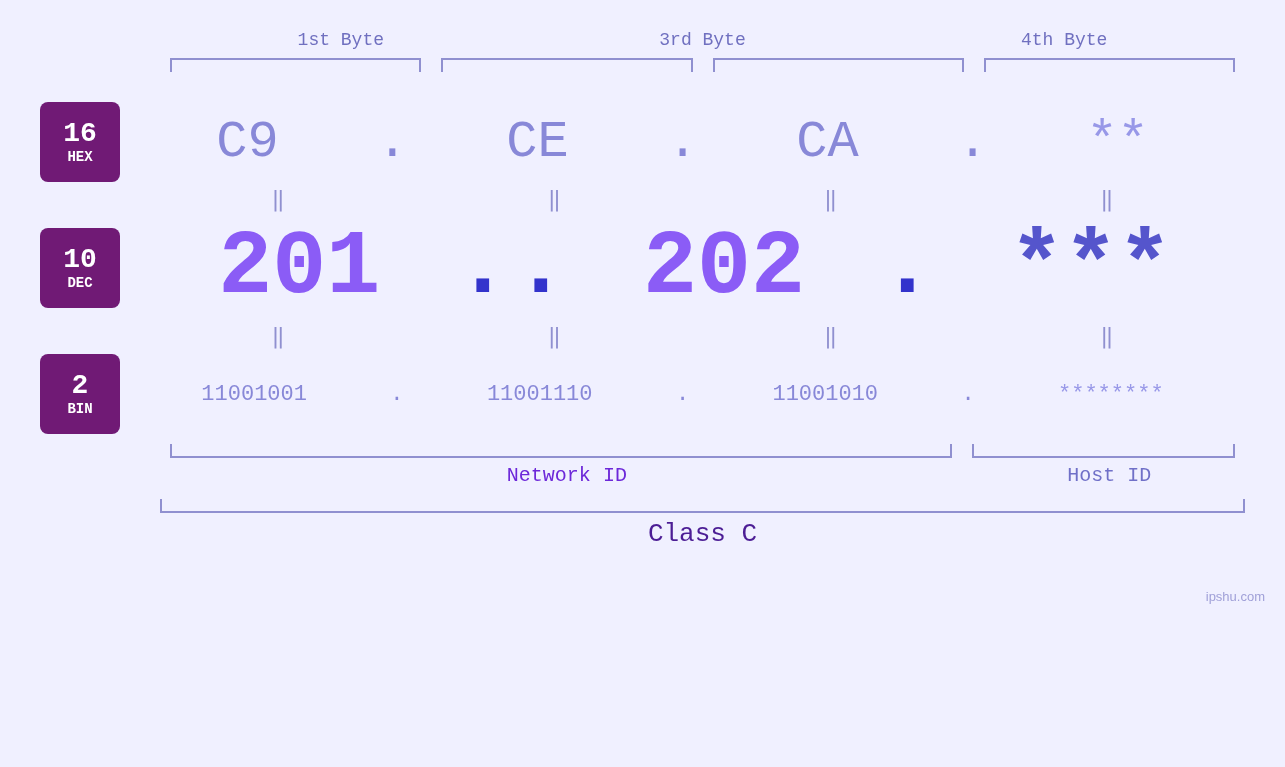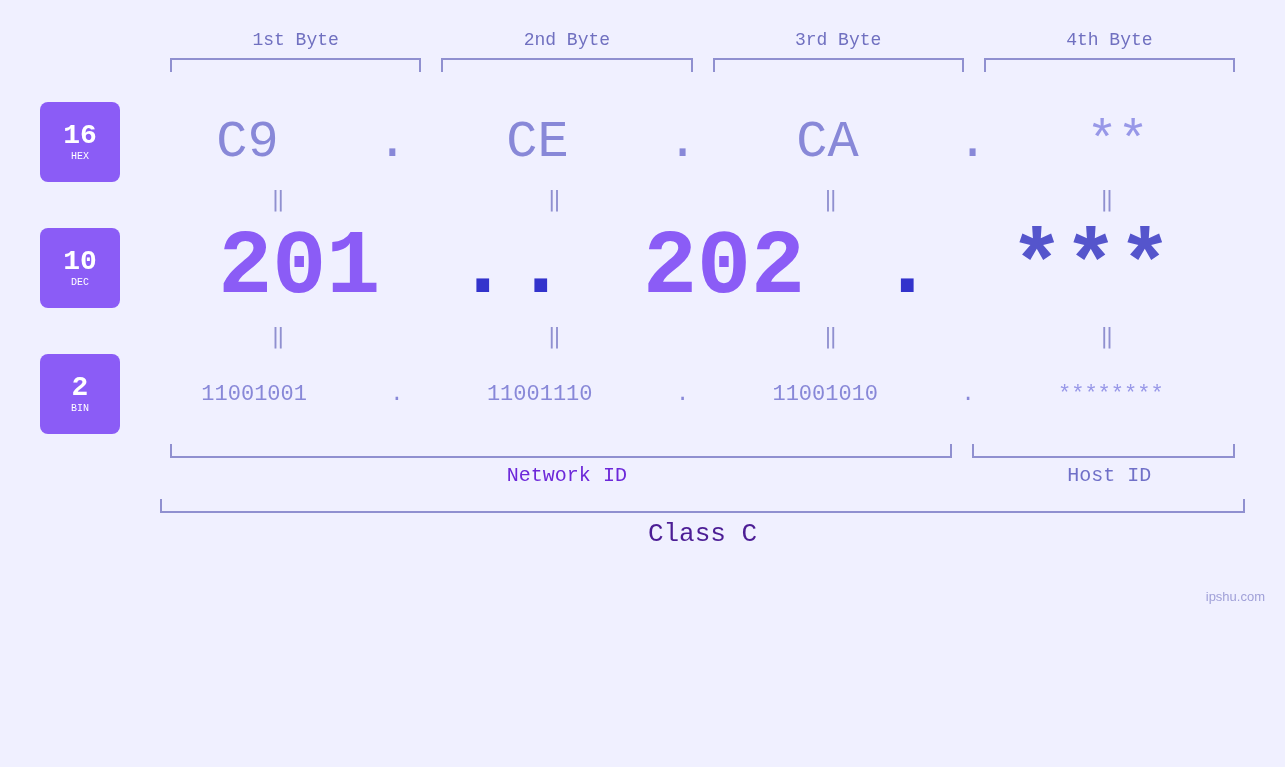--- a/index.html
+++ b/index.html
@@ -62,40 +62,40 @@
       display: flex;
       align-items: center;
       width: 100%;
       position: relative;
     }
 
     
     .badge {
       width: 80px;
       height: 80px;
-      background: #8b5cf6;
+      background: #701a75;
       border-radius: 8px;
       display: flex;
       flex-direction: column;
       align-items: center;
       justify-content: center;
       flex-shrink: 0;
     }
 
     .badge-number {
       color: white;
       font-size: 28px;
       font-weight: bold;
       line-height: 1;
     }
 
     .badge-label {
       color: white;
-      font-size: 10px;
-      font-weight: normal;
+      font-size: 14px;
+      font-weight: bold;
       line-height: 1;
       margin-top: 2px;
     }
 
     
     .values {
       display: flex;
       align-items: center;
       flex: 1;
     }
@@ -263,21 +263,20 @@
     .bin-row { margin-top: 0px; }
 
   </style>
 </head>
 <body>
 
 <div class="container">
 
   <div class="byte-headers">
     <div class="byte-header">1st Byte</div>
-    <div class="byte-header">2nd Byte</div>
     <div class="byte-header">3rd Byte</div>
     <div class="byte-header">4th Byte</div>
   </div>
 
   <div class="bracket-row">
     <div class="bracket"></div>
     <div class="bracket"></div>
     <div class="bracket"></div>
     <div class="bracket"></div>
   </div>

